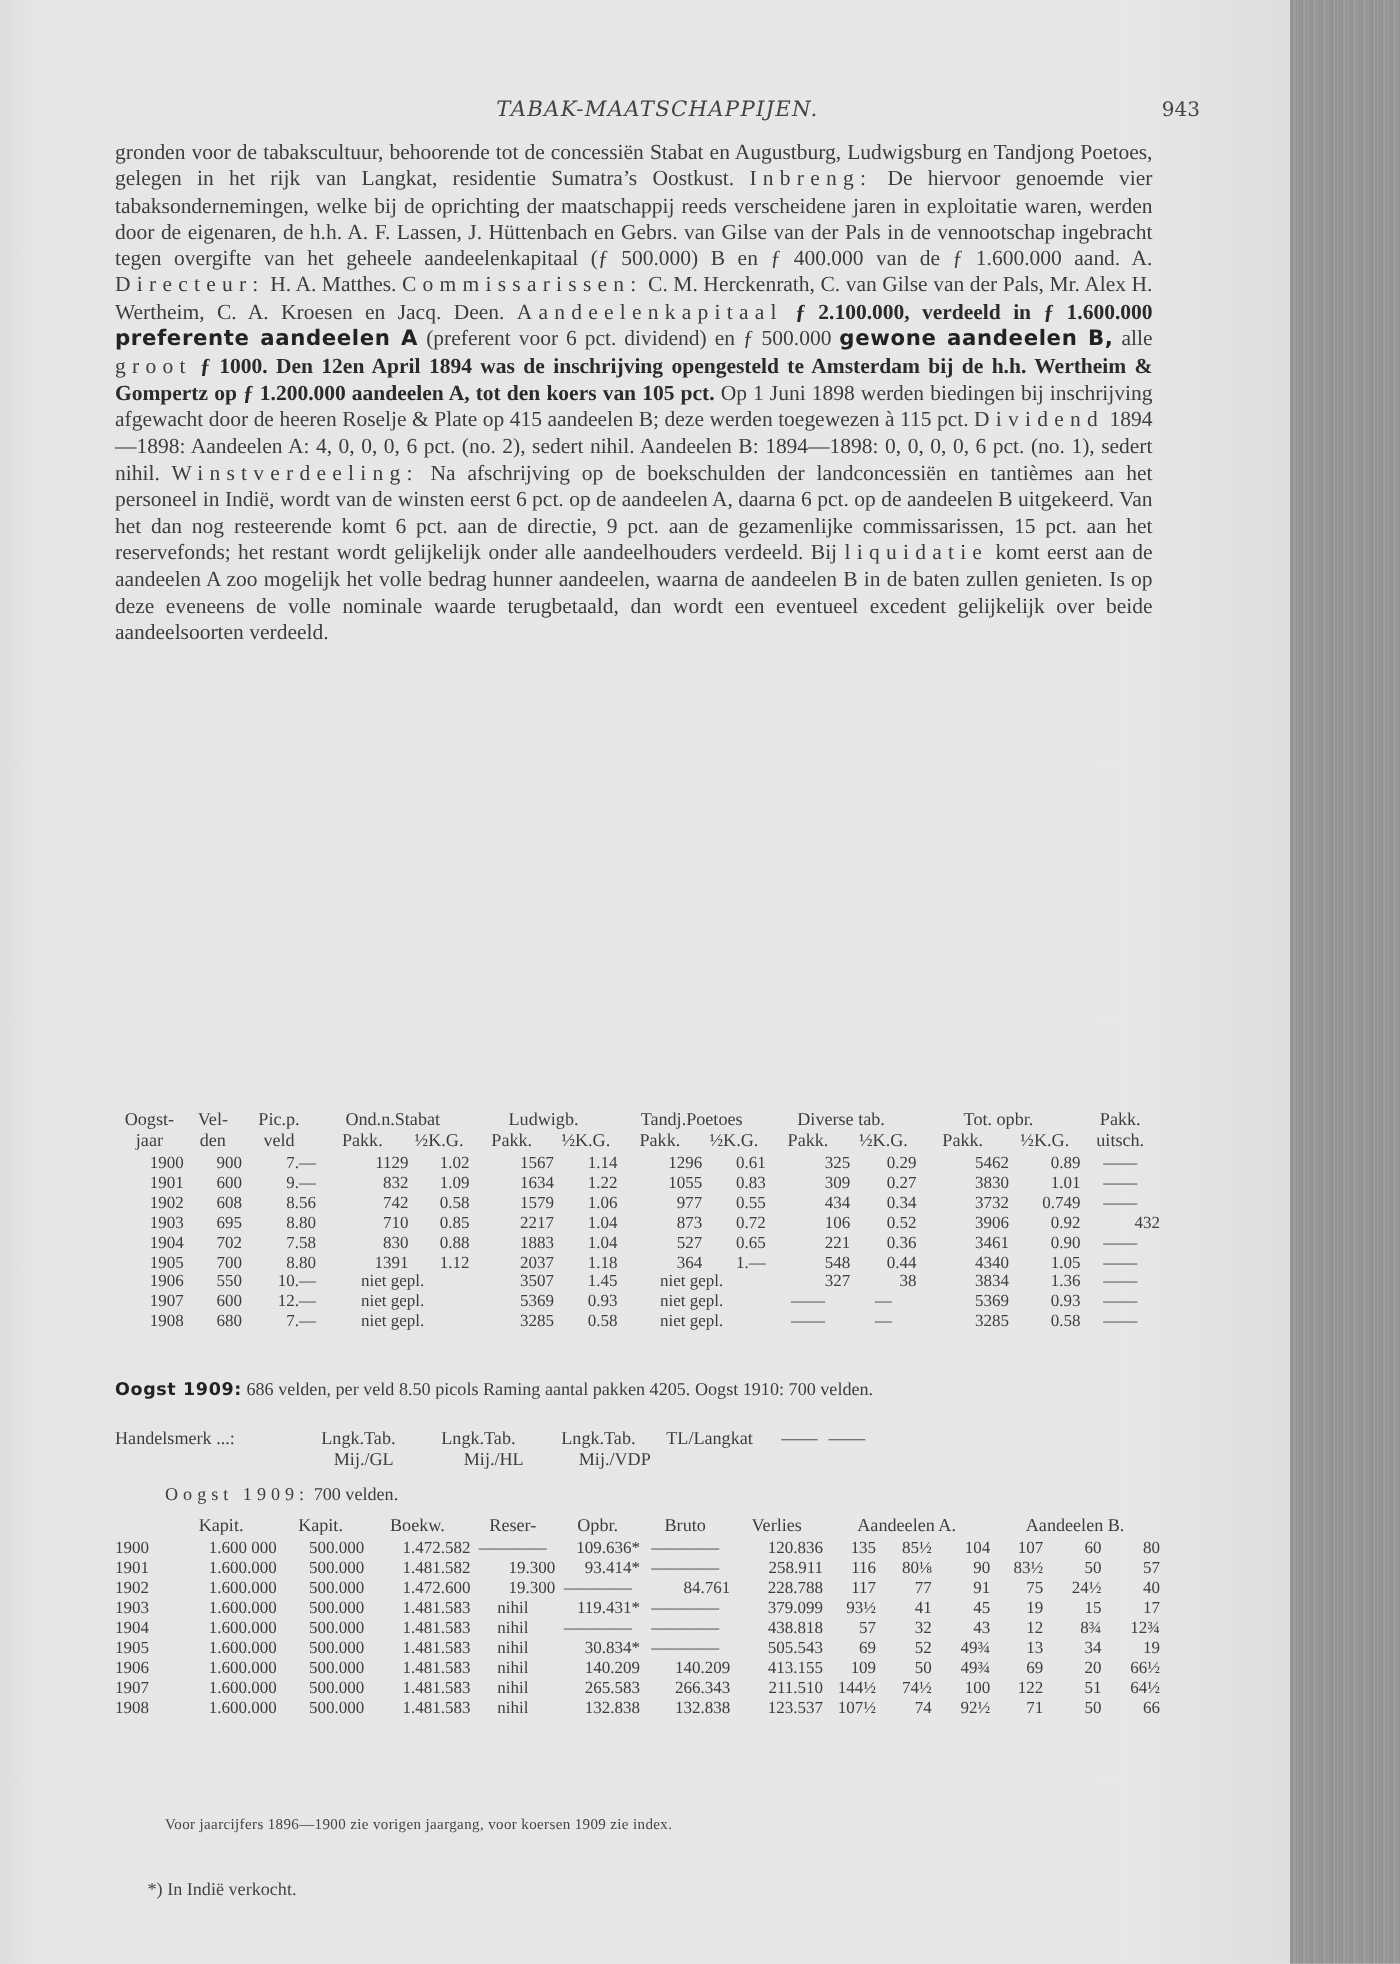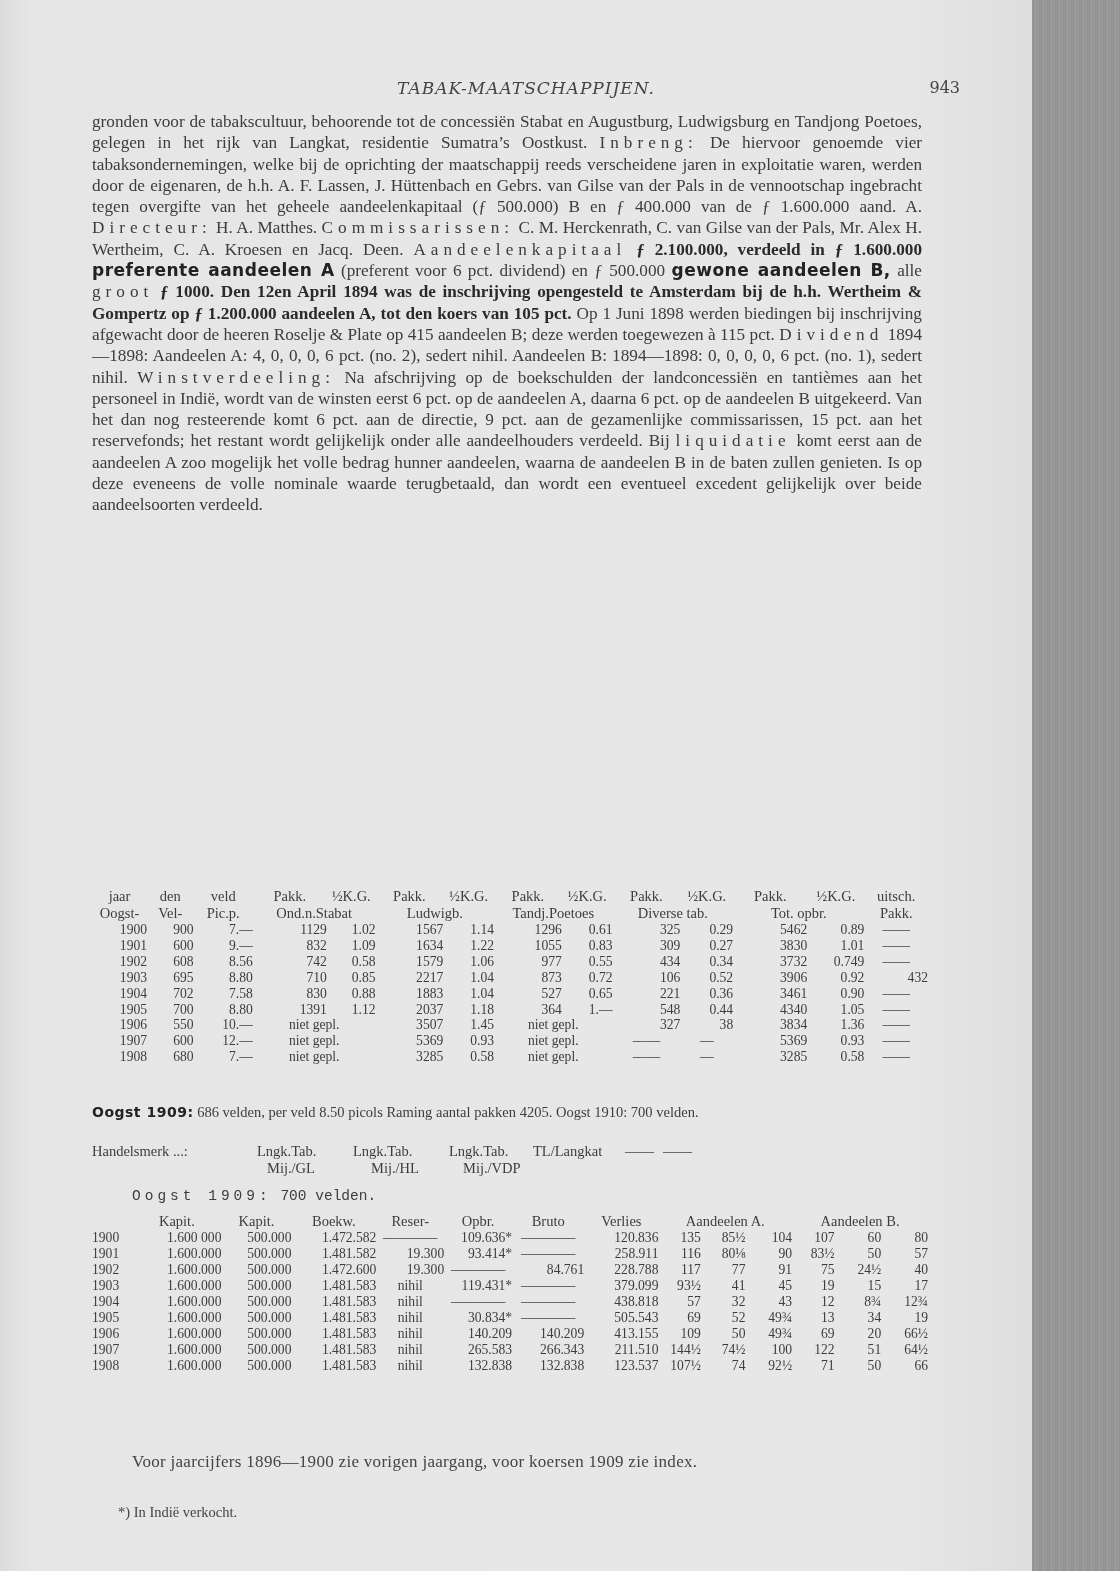--- a/index.html
+++ b/index.html
@@ -56,35 +56,35 @@
   }
   .oogst-note .grotesk { font-size: 14px; }
   .handelsmerk {
     position: absolute; top: 1143px; left: 92px; font-size: 14.5px; line-height: 17px;
     font-family: "Liberation Serif", serif; color: #3d3d3d;
   }
   .hm-row { display: flex; }
   .hm-row span { display: inline-block; }
   .oogst1909 {
     position: absolute; top: 1188px; left: 132px; font-size: 14.5px;
-    font-family: Liberation Mono, monospace; color: #3d3d3d;
+    font-family: Liberation Serif, serif; color: #3d3d3d;
   }
 
   .fin-table { position: absolute; top: 1213px; left: 92px; width: 836px; font-size: 13.6px; }
   .fin-table th { font-size: 14.5px; line-height: 16.5px; text-align: center; }
   .fin-table td { line-height: 16.1px; text-align: right; }
   .fin-table td.yr { text-align: left; }
   .fin-table td.c { text-align: center; }
 
   .footnote {
     position: absolute; top: 1468px; left: 118px; font-size: 14.5px;
     font-family: "Liberation Serif", serif; color: #444; margin-top: 36px;
   }
   .final-note {
-    position: absolute; top: 1452px; left: 132px; font-size: 17px; letter-spacing: 0.3px;
+    position: absolute; top: 1452px; left: 132px; font-size: 12px; letter-spacing: 0.3px;
     font-family: "Liberation Serif", serif; color: #444;
   }
 </style>
 </head>
 <body>
 
 <div class="page">
 
   <div class="running-head">
     <div class="rh-title">TABAK-MAATSCHAPPIJEN.</div>
@@ -108,45 +108,45 @@
       <col style="width:64px">
         <col style="width:48px">
       <col style="width:64px">
         <col style="width:50px">
       <col style="width:70px">
         <col style="width:54px">
       <col style="width:60px">
     </colgroup>
     <thead>
       <tr>
-        <th>jaar</th>
-        <th>den</th>
-        <th>veld</th>
-        <th>Pakk.</th>
-        <th>½K.G.</th>
-        <th>Pakk.</th>
-        <th>½K.G.</th>
-        <th>Pakk.</th>
-        <th>½K.G.</th>
-        <th>Pakk.</th>
-        <th>½K.G.</th>
-        <th>Pakk.</th>
-        <th>½K.G.</th>
-        <th>uitsch.</th>
-      </tr>
-      <tr>
         <th>Oogst-</th>
         <th>Vel-</th>
         <th>Pic.p.</th>
         <th colspan="2">Ond.n.Stabat</th>
         <th colspan="2">Ludwigb.</th>
         <th colspan="2">Tandj.Poetoes</th>
         <th colspan="2">Diverse tab.</th>
         <th colspan="2">Tot. opbr.</th>
         <th>Pakk.</th>
+      </tr>
+      <tr>
+        <th>jaar</th>
+        <th>den</th>
+        <th>veld</th>
+        <th>Pakk.</th>
+        <th>½K.G.</th>
+        <th>Pakk.</th>
+        <th>½K.G.</th>
+        <th>Pakk.</th>
+        <th>½K.G.</th>
+        <th>Pakk.</th>
+        <th>½K.G.</th>
+        <th>Pakk.</th>
+        <th>½K.G.</th>
+        <th>uitsch.</th>
       </tr>
     </thead>
     <tbody id="oogst-body">
         <tr>
           <td>1900</td>
           <td>900</td>
           <td>7.—</td>
           <td>1129</td>
           <td>1.02</td>
           <td>1567</td>

